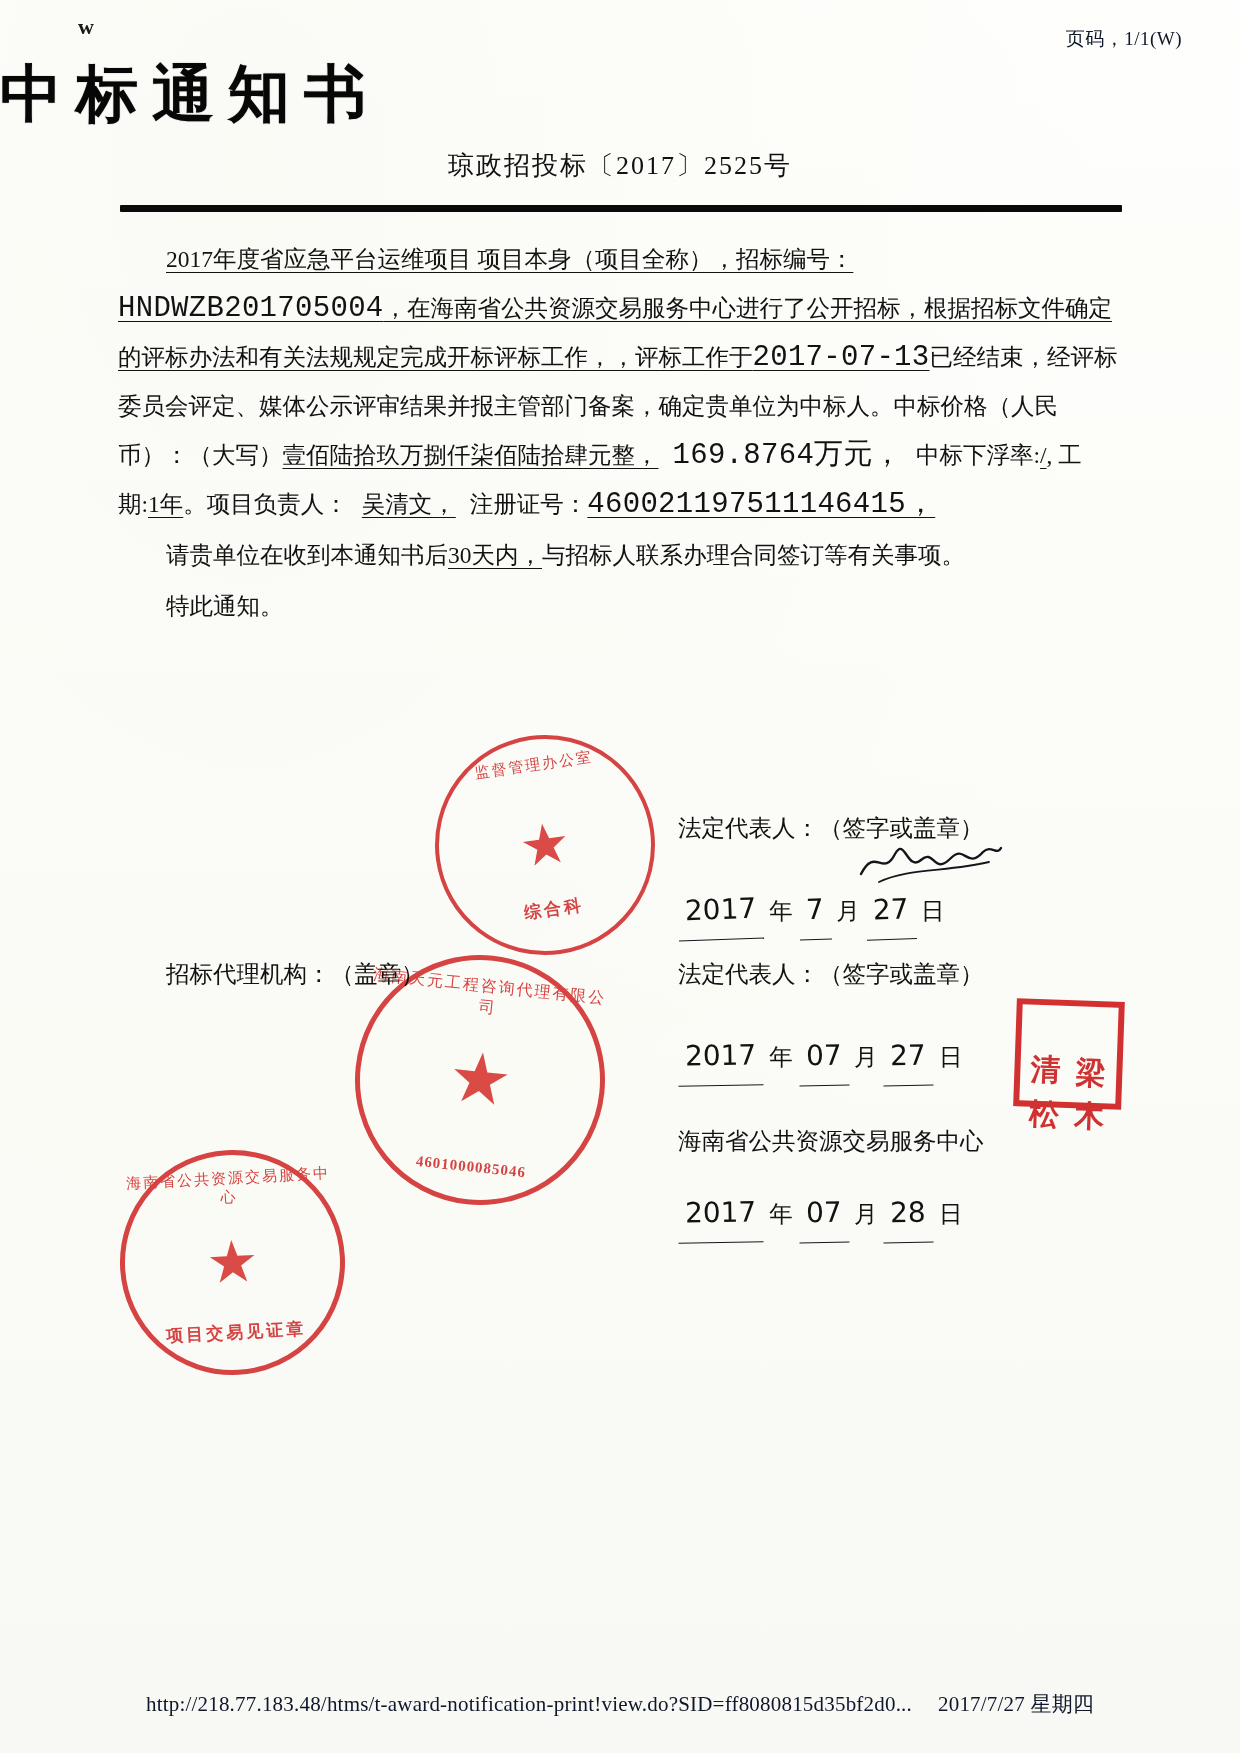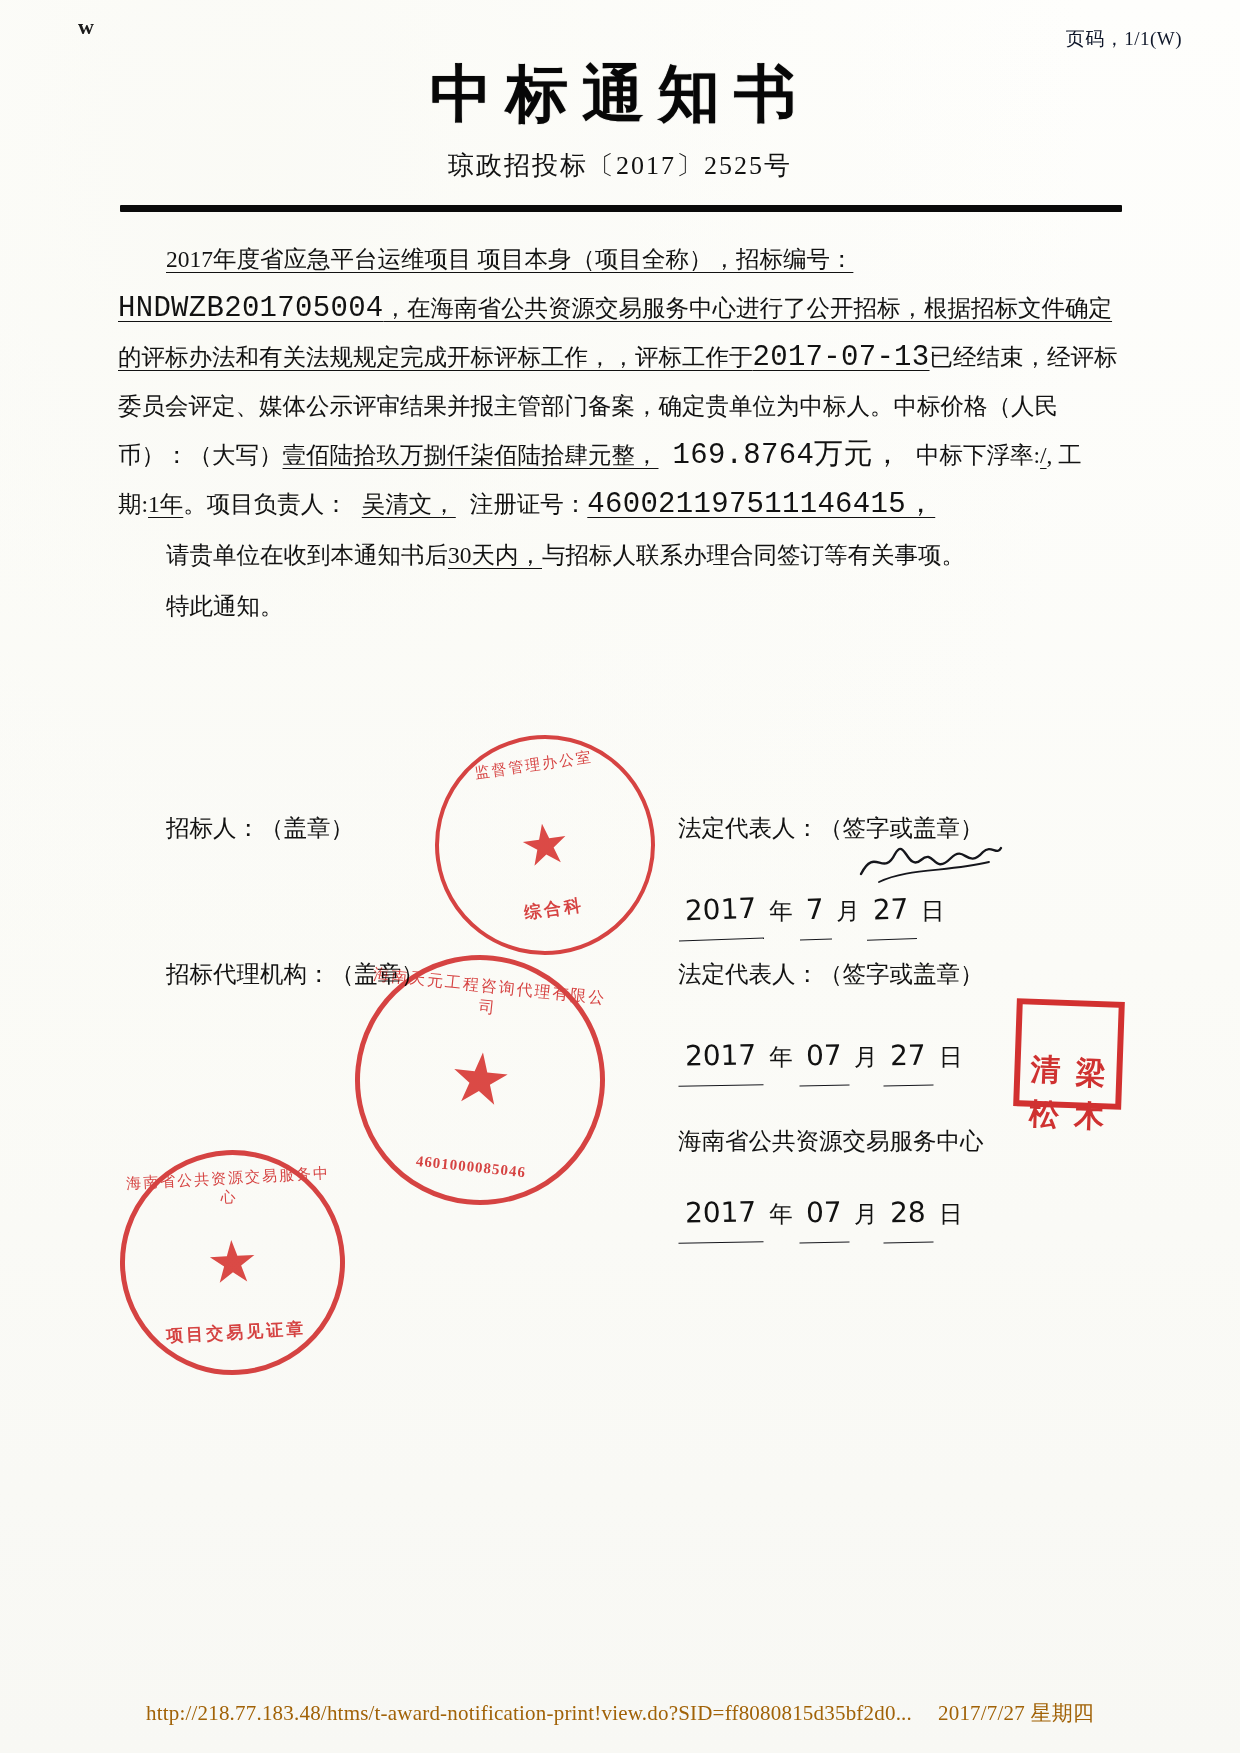--- a/index.html
+++ b/index.html
@@ -46,21 +46,21 @@
     font-size: 19px;
     letter-spacing: 0.5px;
     color: #0f172a;
   }
 
   .doc-title {
     position: absolute;
     left: 0;
     right: 0;
     top: 52px;
-    text-align: center;
+    text-align: left;
     font-family: "DejaVu Serif", serif;
     font-weight: bold;
     font-size: 62px;
     letter-spacing: 14px;
     color: #070707;
     text-shadow: 0 0 1px rgba(0,0,0,0.55);
   }
   .doc-subtitle {
     position: absolute;
     left: 0;
@@ -229,24 +229,24 @@
     padding: 3px;
     box-sizing: border-box;
     transform: rotate(2deg);
   }
   .seal-square span { writing-mode: vertical-rl; letter-spacing: 3px; }
 
   .footer {
     position: absolute;
     left: 0;
     right: 0;
-    bottom: 26px;
+    bottom: 35px;
     text-align: center;
     font-size: 21px;
-    color: #a16207;
+    color: #0f172a;
     letter-spacing: 0.2px;
   }
   .footer .url { margin-right: 26px; }
 </style>
 </head>
 <body>
 
 <div id="page">
 
   <div class="top-left-mark">w</div>
@@ -265,21 +265,20 @@
     <p class="para indent">
       <span>请贵单位在收到本通知书后</span><span class="u">30天内，</span><span>与招标人联系办理合同签订等有关事项。</span>
     </p>
 
     <p class="para indent">特此通知。</p>
   </div>
 
   <div class="sig-block">
 
     <div class="sig-row">
-      <div class="sig-left">招标人：（盖章）</div>
       <div class="sig-right">法定代表人：（签字或盖章）</div>
     </div>
 
     <div class="sig-row" style="height:90px;">
       <div style="position:absolute; left:560px; top:26px;">
         <span class="hand-num">2017</span>
         <span>年</span>
         <span class="hand-num">7</span>
         <span>月</span>
         <span class="hand-num">27</span>

